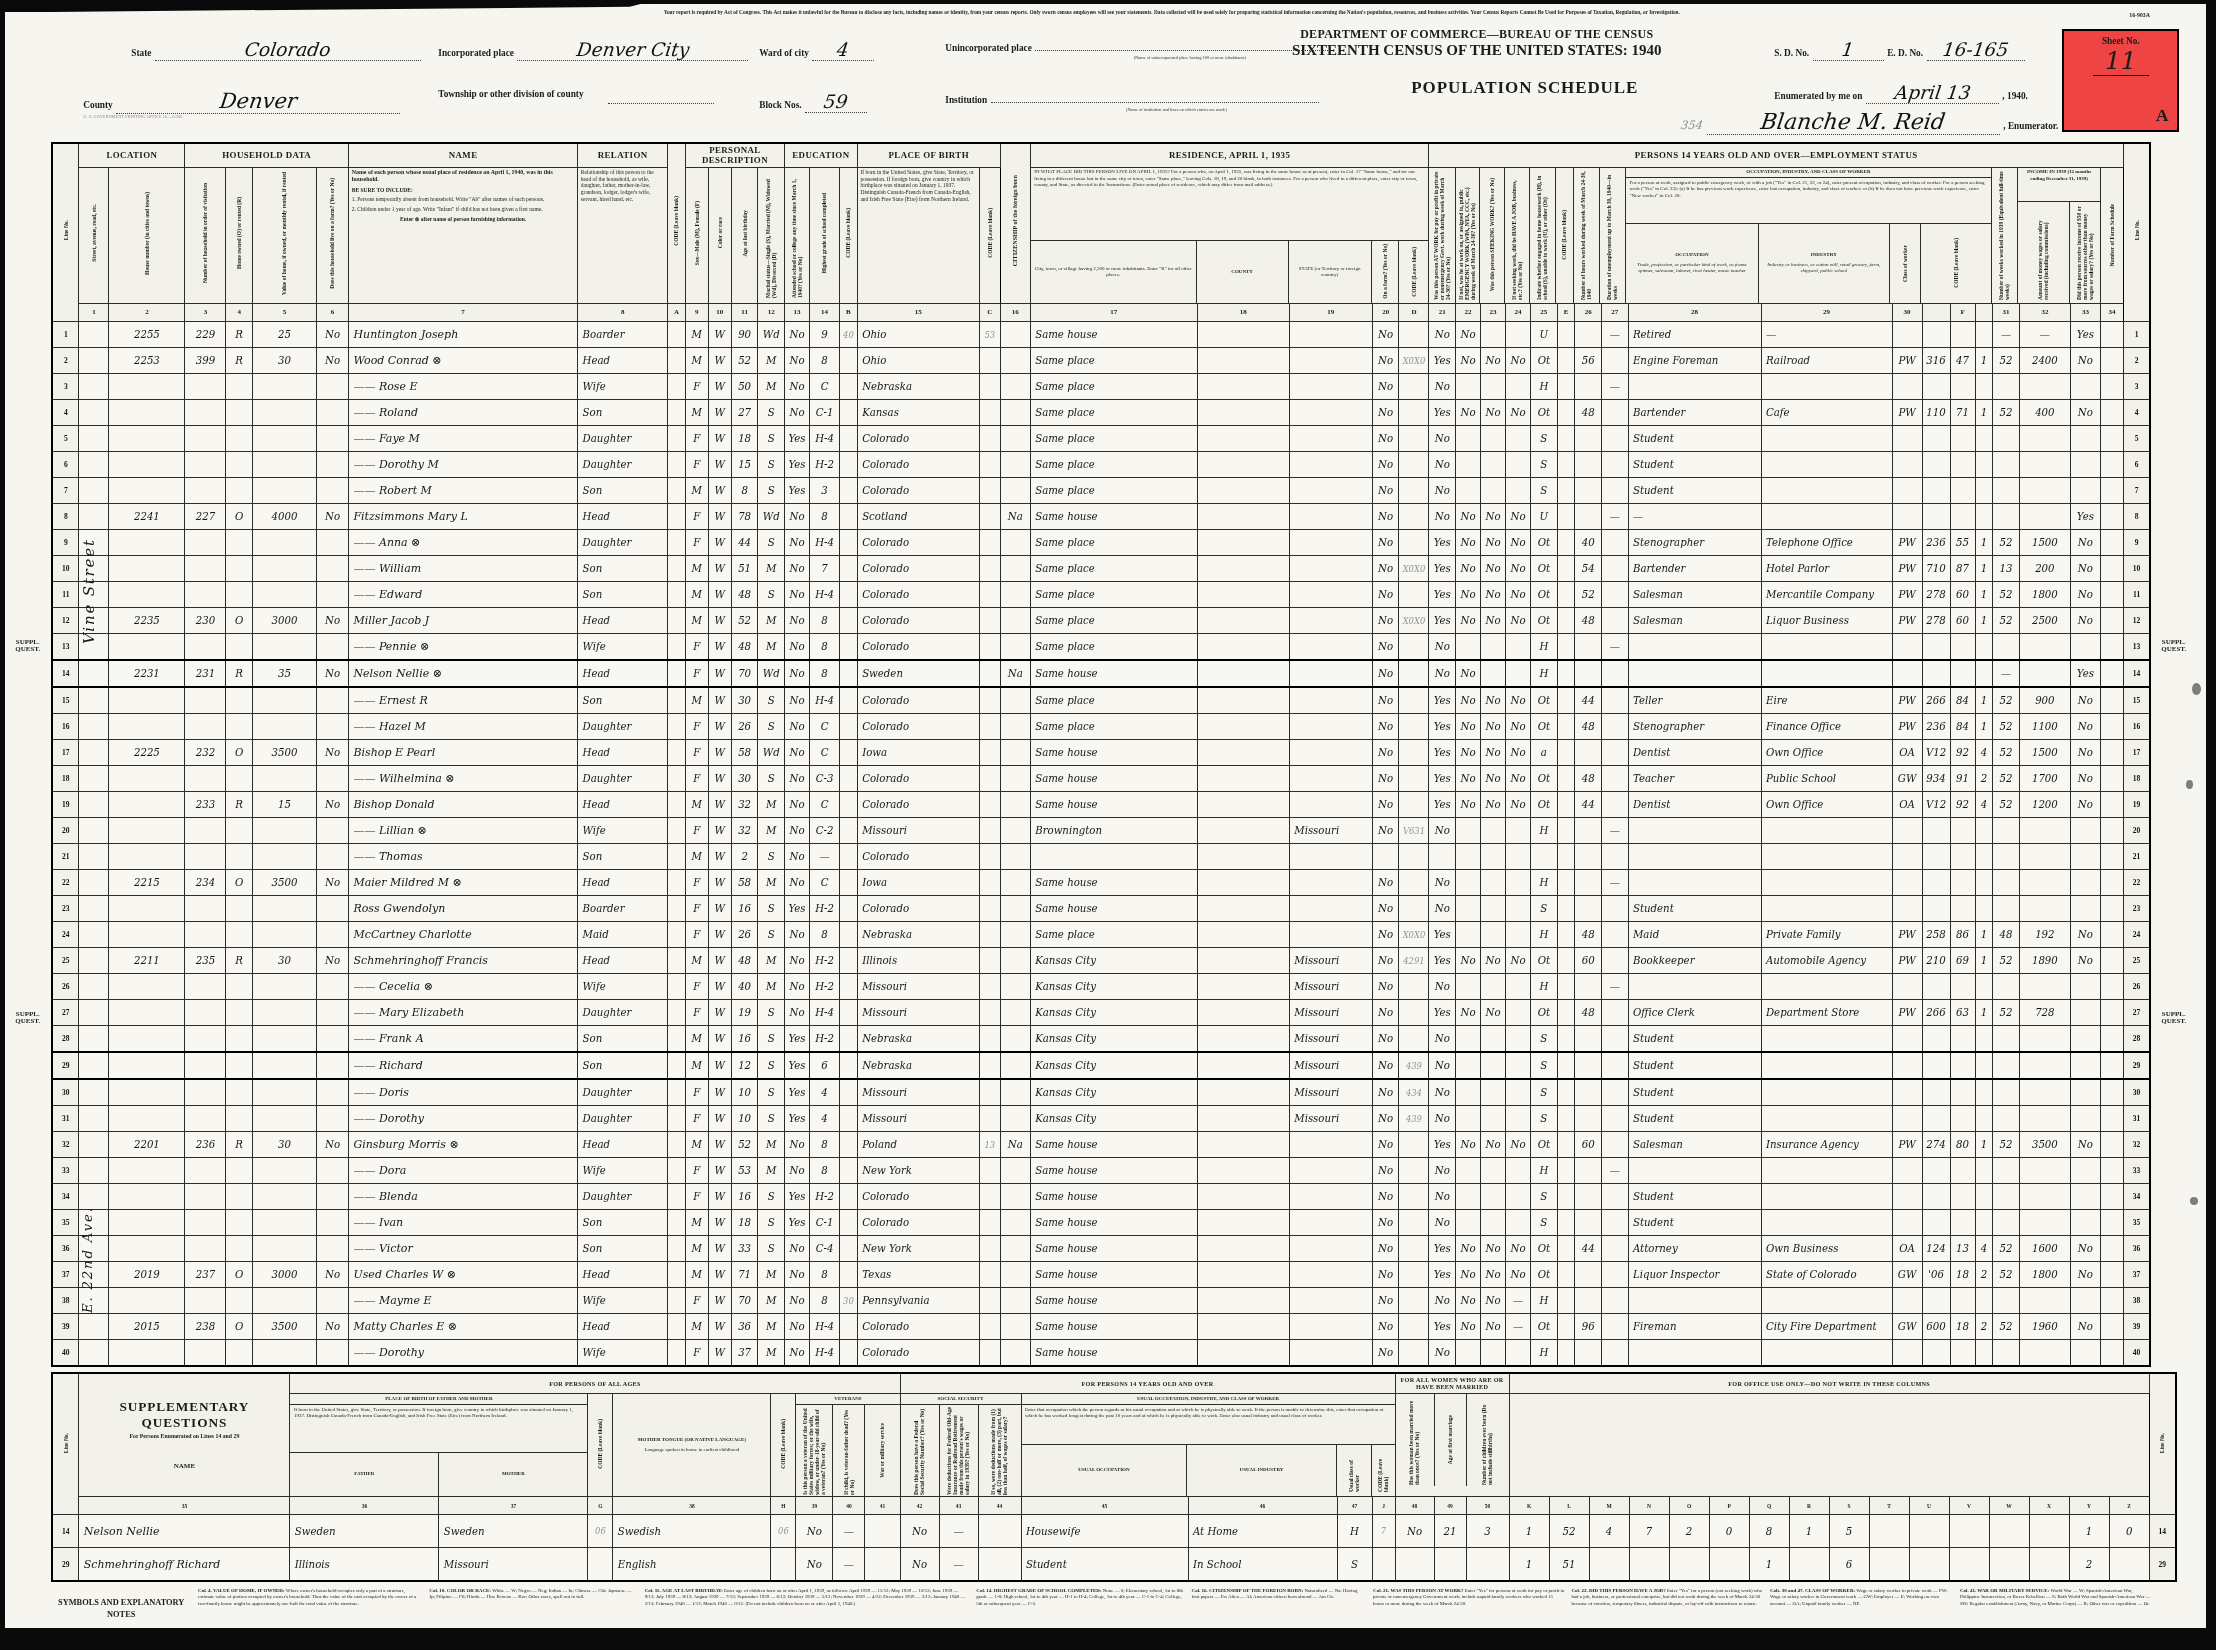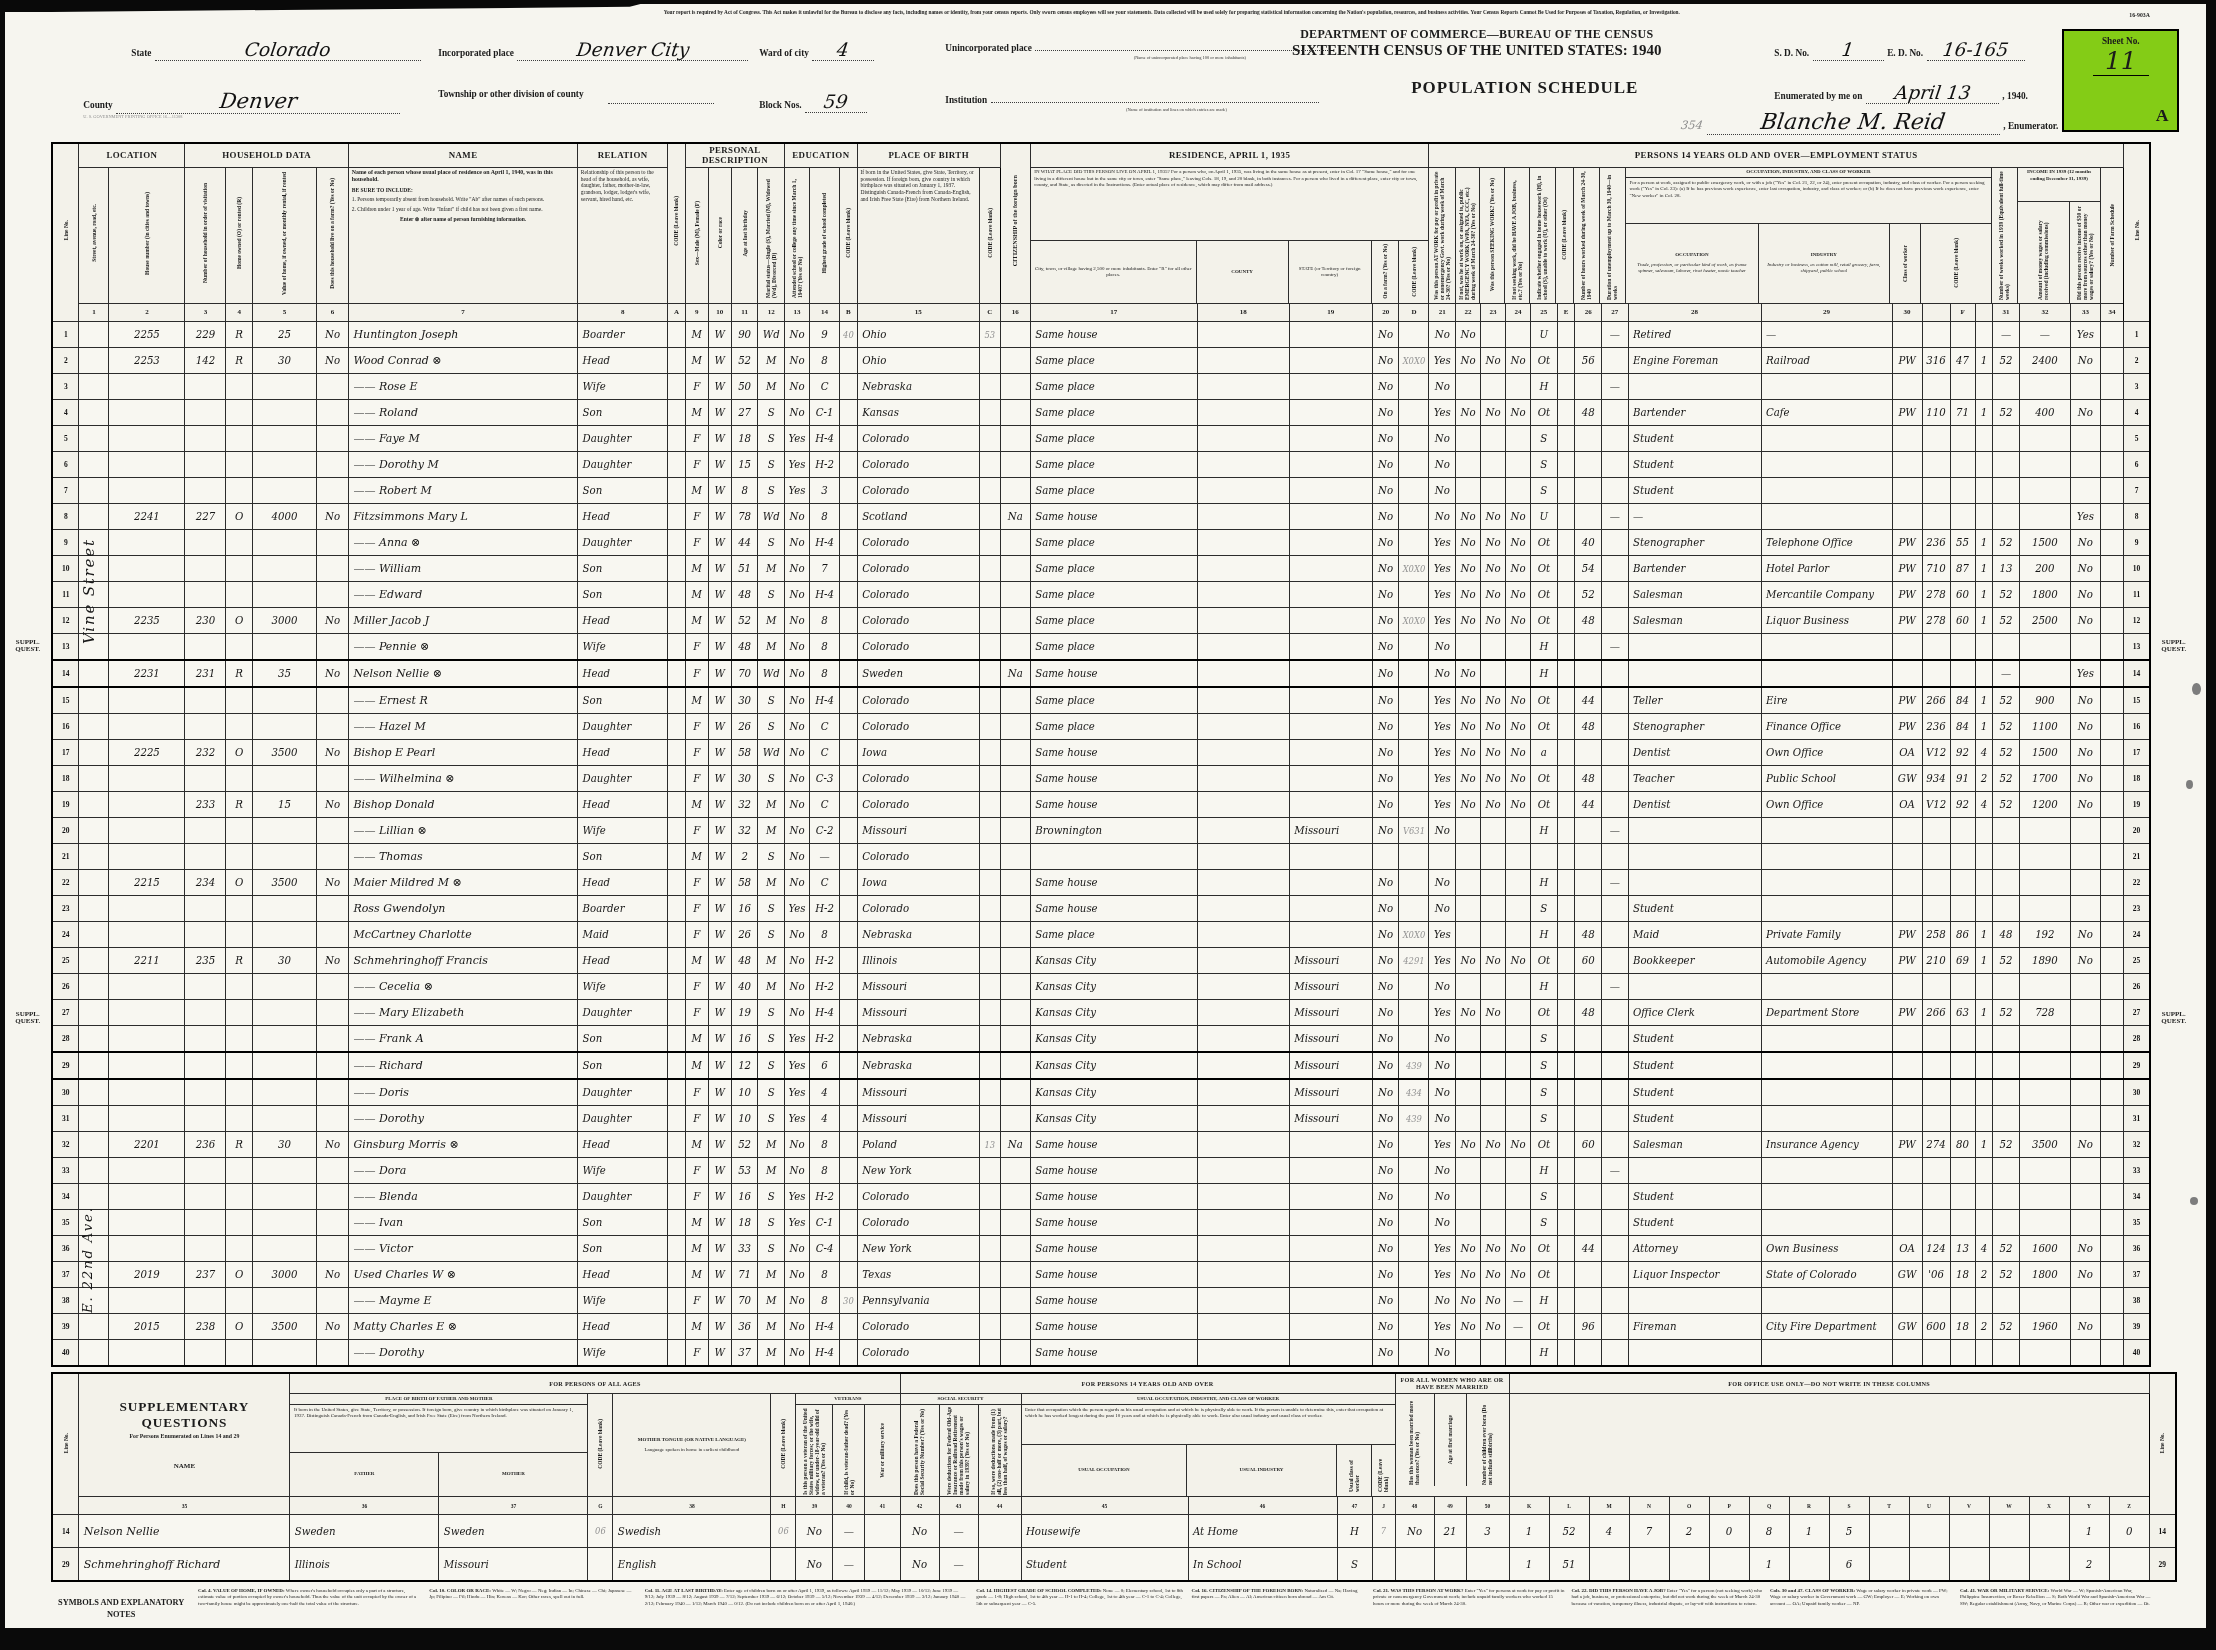--- a/index.html
+++ b/index.html
@@ -17,21 +17,21 @@
   .formno{left:2124px;top:8.9px;font-size:5.8px;font-weight:bold;}
   .dept{left:1179px;top:23px;width:585px;text-align:center;font-weight:bold;font-size:12px;letter-spacing:0.3px;}
   .census{left:1179px;top:38px;width:585px;text-align:center;font-weight:bold;font-size:15px;}
   .popsched{left:1227px;top:74px;width:585px;text-align:center;font-weight:bold;font-size:17px;letter-spacing:0.9px;}
   .flabel{font-size:9.3px;font-weight:bold;}
   .fsub{font-size:4.4px;color:#333;}
   .fval{font-family:"DejaVu Serif",serif;font-style:italic;font-size:18.6px;color:#111;
         display:inline-block;transform:skewX(-8deg);}
   .dotted{border-bottom:1.4px dotted #3c3c3c;display:inline-block;}
   .pencil{color:#8e8e8e;}
-  .sheetbox{left:2057px;top:25px;width:113px;height:99px;border:2.2px solid #000;background:#84cc16;text-align:center;}
+  .sheetbox{left:2057px;top:25px;width:113px;height:99px;border:2.2px solid #000;background:#ef4444;text-align:center;}
   .sheetbox .lbl{font-size:9.3px;font-weight:bold;margin-top:5.3px;}
   .sheetbox .big{font-family:"DejaVu Serif",serif;font-style:italic;font-size:25px;border-bottom:1.8px solid #000;display:inline-block;padding:0 12.4px;}
   .sheetbox .ab{font-size:17.7px;font-weight:bold;position:absolute;right:8.9px;bottom:3.5px;}
 
   
   .main-wrap{position:relative;margin-left:46px;width:2100px;}
   table{border-collapse:collapse;table-layout:fixed;background:#f8f7f1;}
   #main-table,#sup-table{width:2100px;border:2.2px solid #000;}
   th,td{border:0.9px solid #2c2c2c;padding:0;overflow:hidden;}
   thead th{font-weight:bold;vertical-align:middle;text-align:center;background:#f3f2ea;}
@@ -422,21 +422,21 @@
             <td class="b2">—</td>
             <td class="b2">—</td>
             <td class="">Yes</td>
             <td class=""></td>
             <td class="ln b2">1</td>
           </tr>
           <tr>
             <td class="ln">2</td>
             <td class="b2"></td>
             <td class="">2253</td>
-            <td class="b2">142</td>
+            <td class="b2">399</td>
             <td class="">R</td>
             <td class="">30</td>
             <td class="">No</td>
             <td class="b2 tl nm">Wood Conrad ⊗</td>
             <td class="b2 tl">Head</td>
             <td class="pc"></td>
             <td class="b2">M</td>
             <td class="">W</td>
             <td class="">52</td>
             <td class="">M</td>

